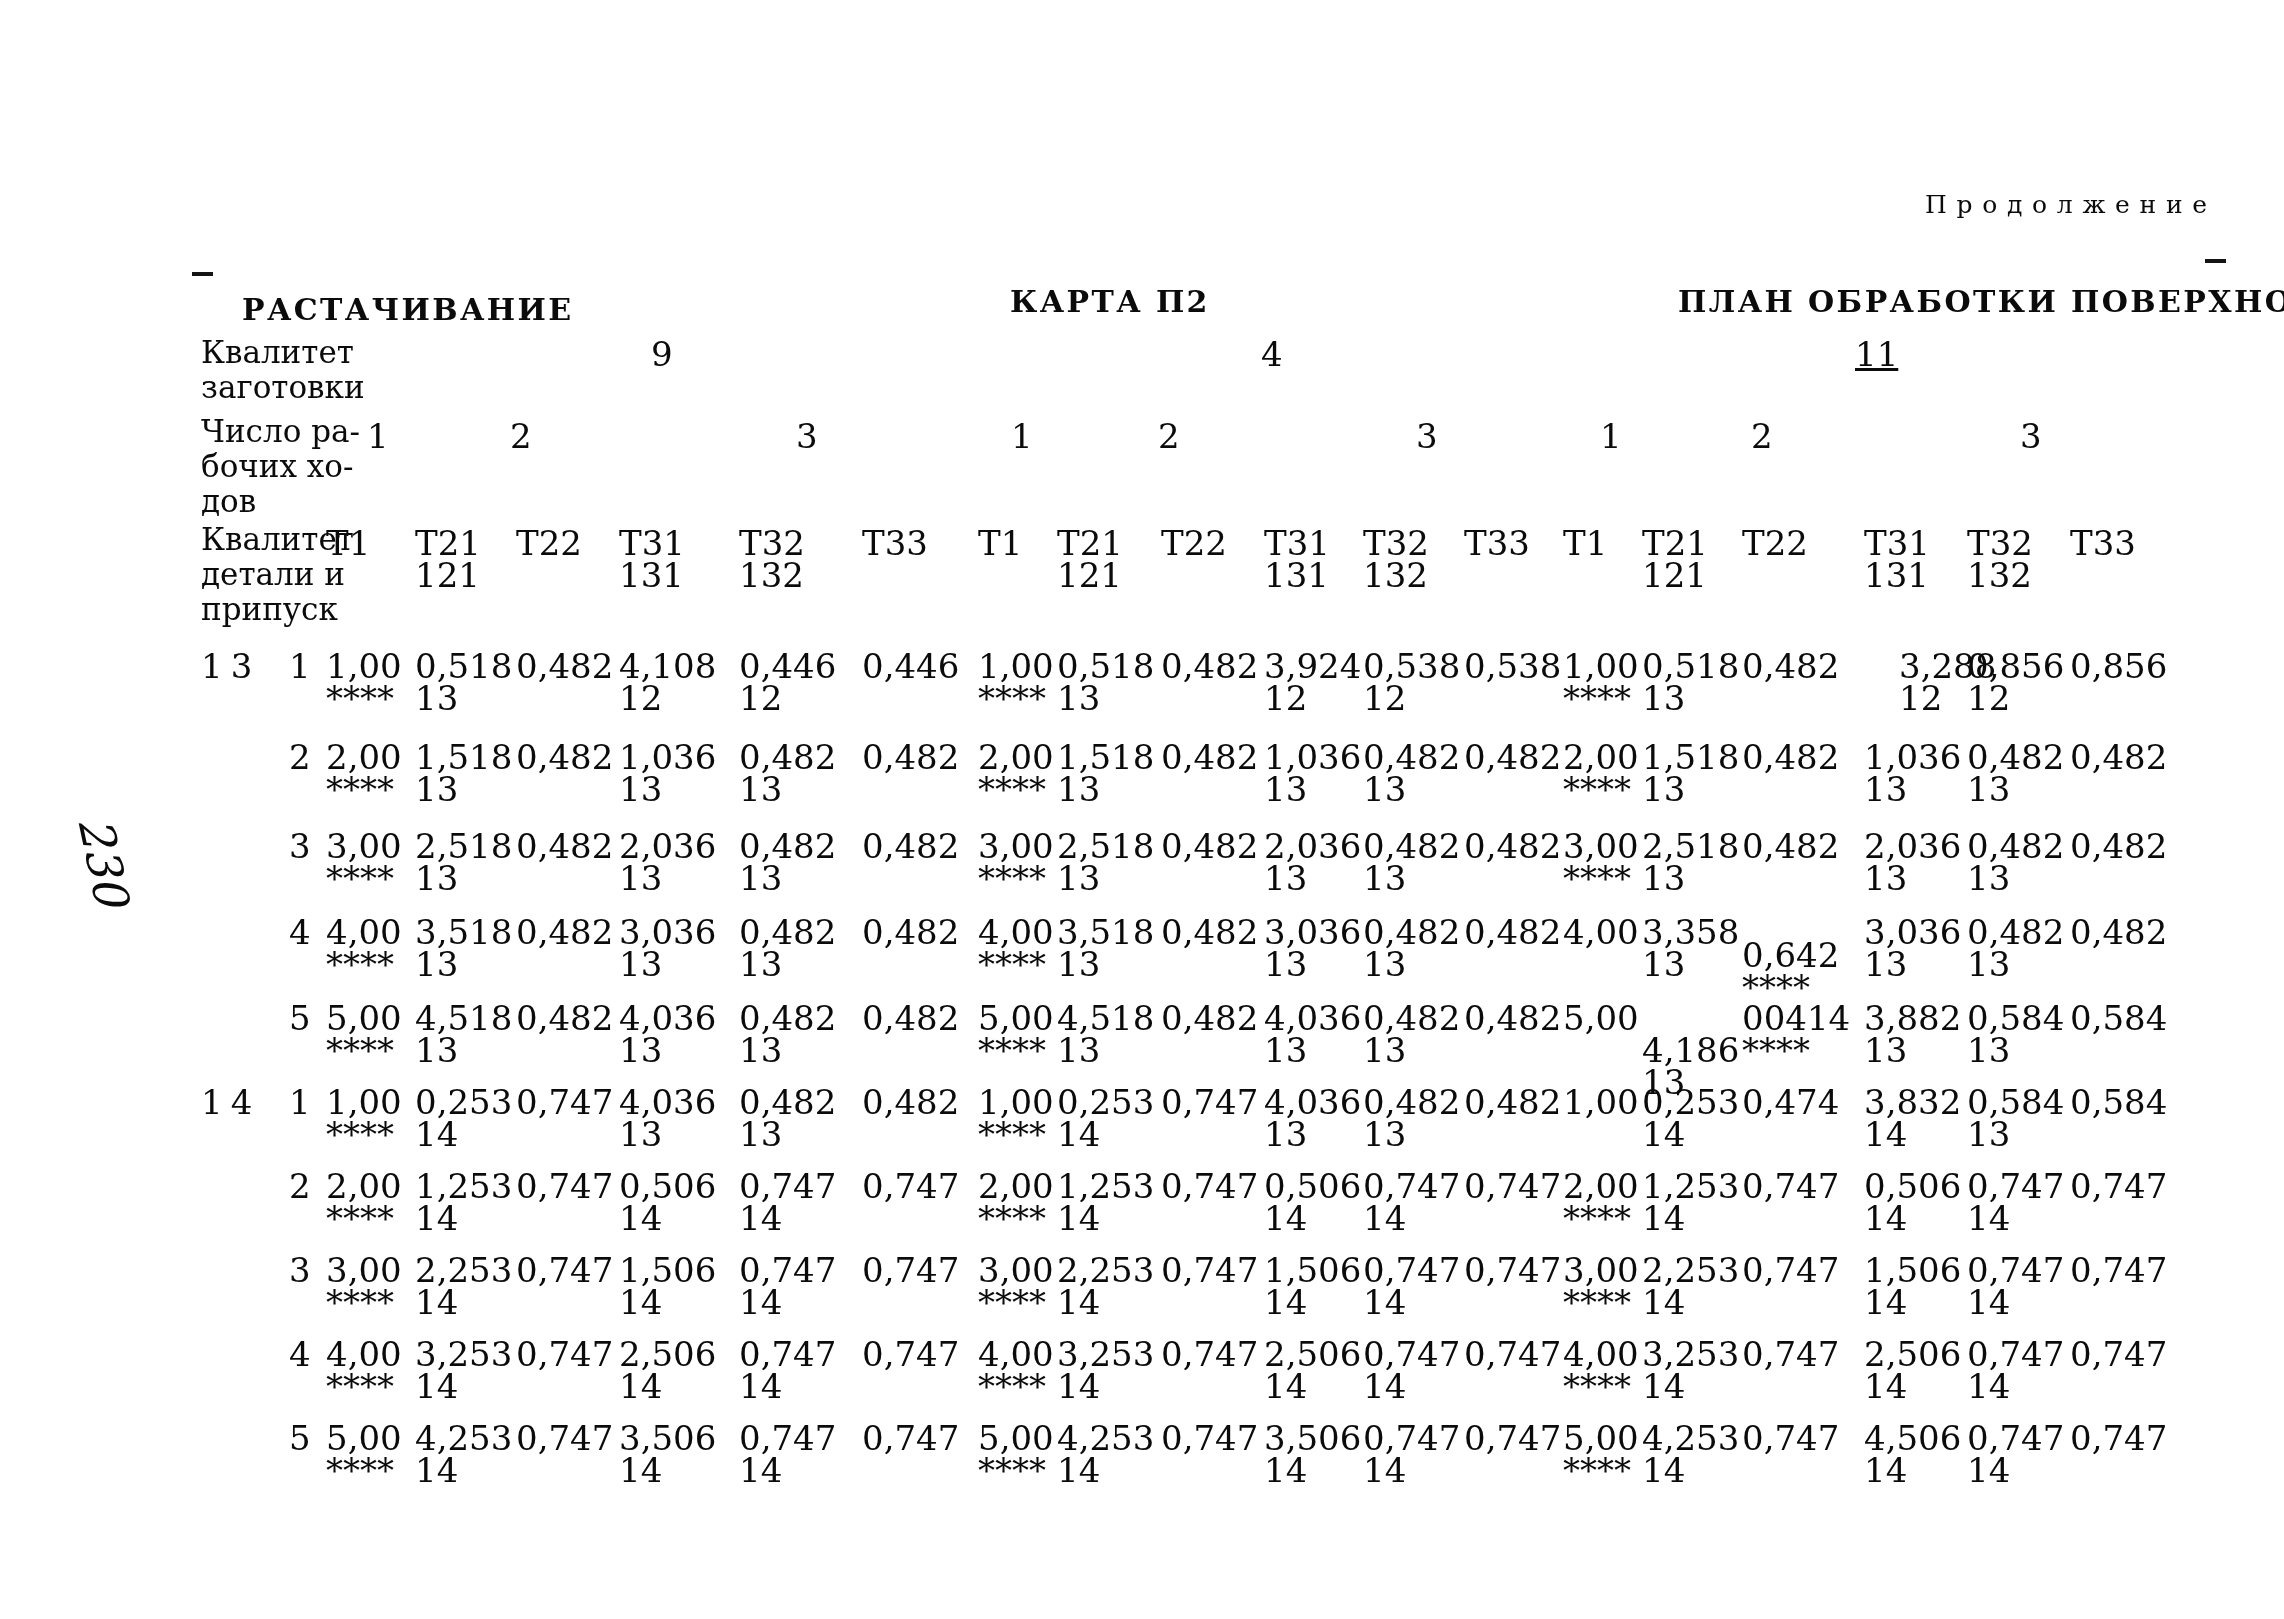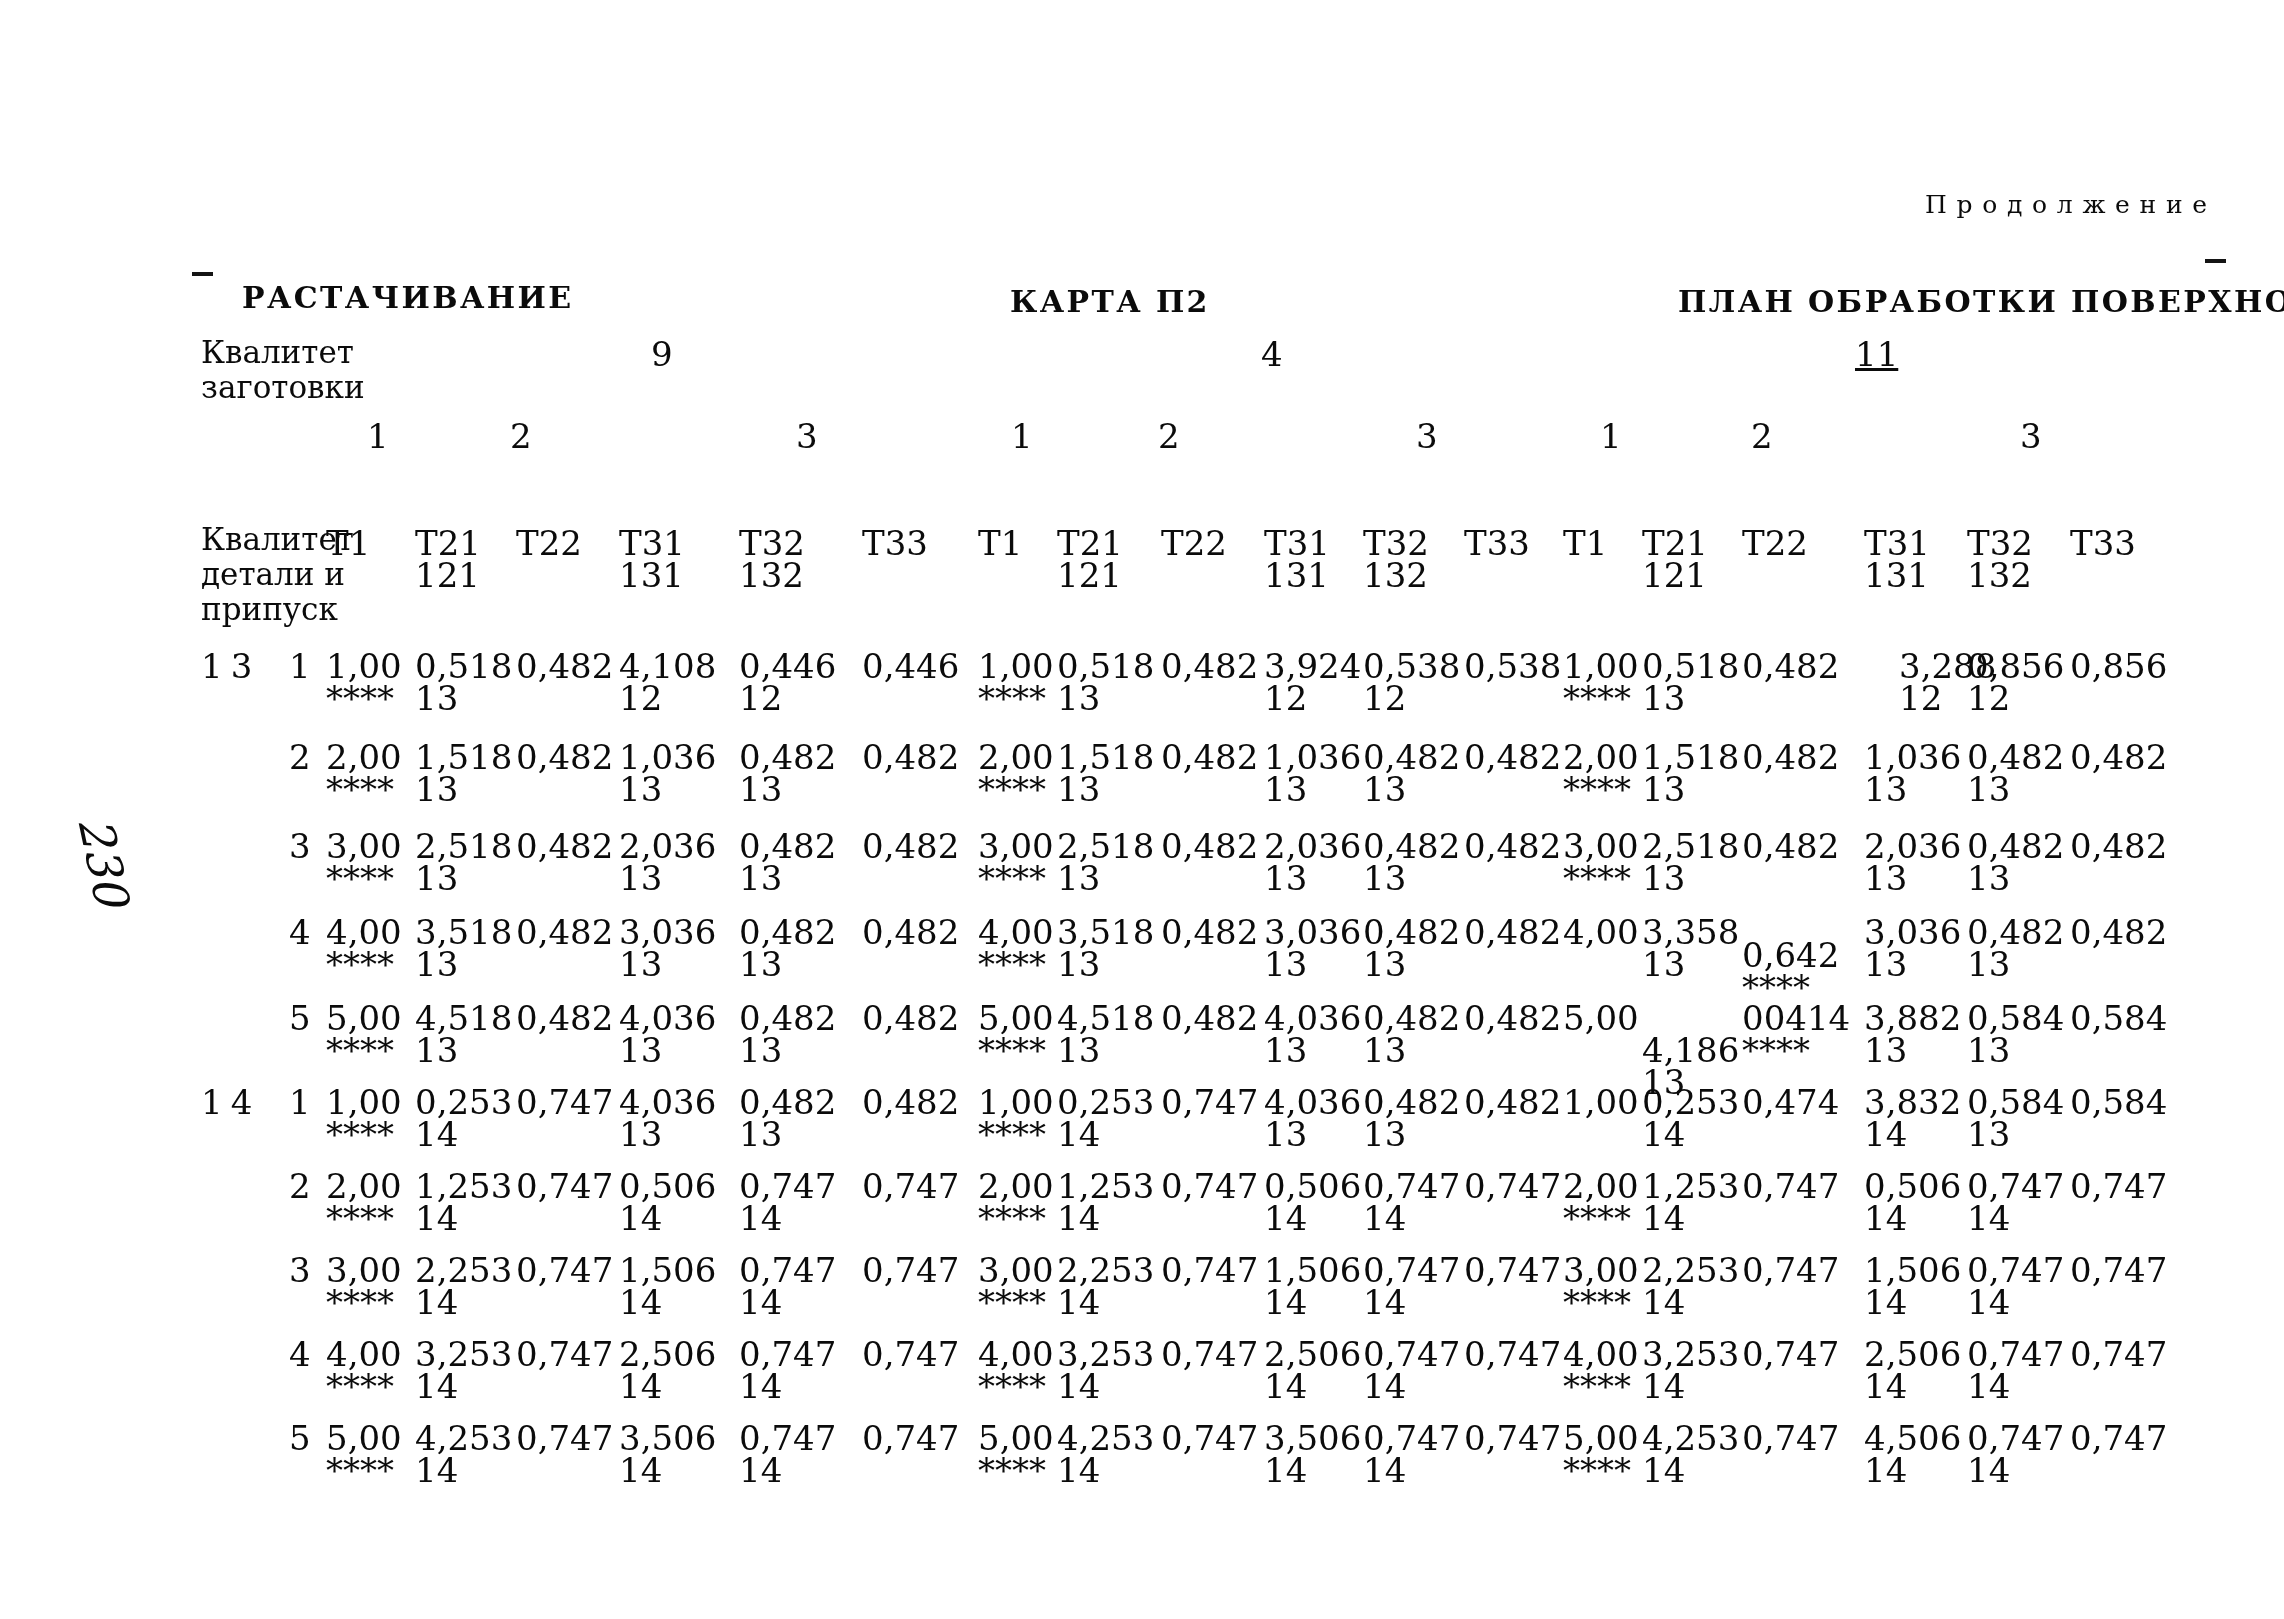--- a/index.html
+++ b/index.html
@@ -65,26 +65,29 @@
 </head>
 <body>
 
 <div class="page">
 
   <div class="continuation" style="left:1925px;top:190px;">Продолжение</div>
 
   <div class="dash" style="left:192px;top:272px;width:21px;"></div>
   <div class="dash" style="left:2205px;top:259px;width:21px;"></div>
 
-  <div class="title" style="left:242px;top:280px;text-align:center;">РАСТАЧИВАНИЕ</div>
+  <div class="title" style="left:242px;top:292px;text-align:center;">РАСТАЧИВАНИЕ</div>
   <div class="title" style="left:1010px;top:284px;">КАРТА П2</div>
   <div class="title" style="left:1678px;top:284px;">ПЛАН ОБРАБОТКИ ПОВЕРХНОСТИ</div>
 
   <div class="sidelabel" style="left:201px;top:335px;">Квалитет
 заготовки</div>
+  <div class="sidelabel" style="left:201px;top:414px;">Число ра-
+бочих хо-
+дов</div>
   <div class="sidelabel" style="left:201px;top:522px;">Квалитет
 детали и
 припуск</div>
 
   <div id="table-layer">
       <div class="num" style="left: 651px; top: 338px;">9</div>
       <div class="num" style="left: 367px; top: 420px;">1</div>
       <div class="num" style="left: 510px; top: 420px;">2</div>
       <div class="num" style="left: 796px; top: 420px;">3</div>
       <div class="cell" style="left: 326px; top: 527px;">Т1</div>

